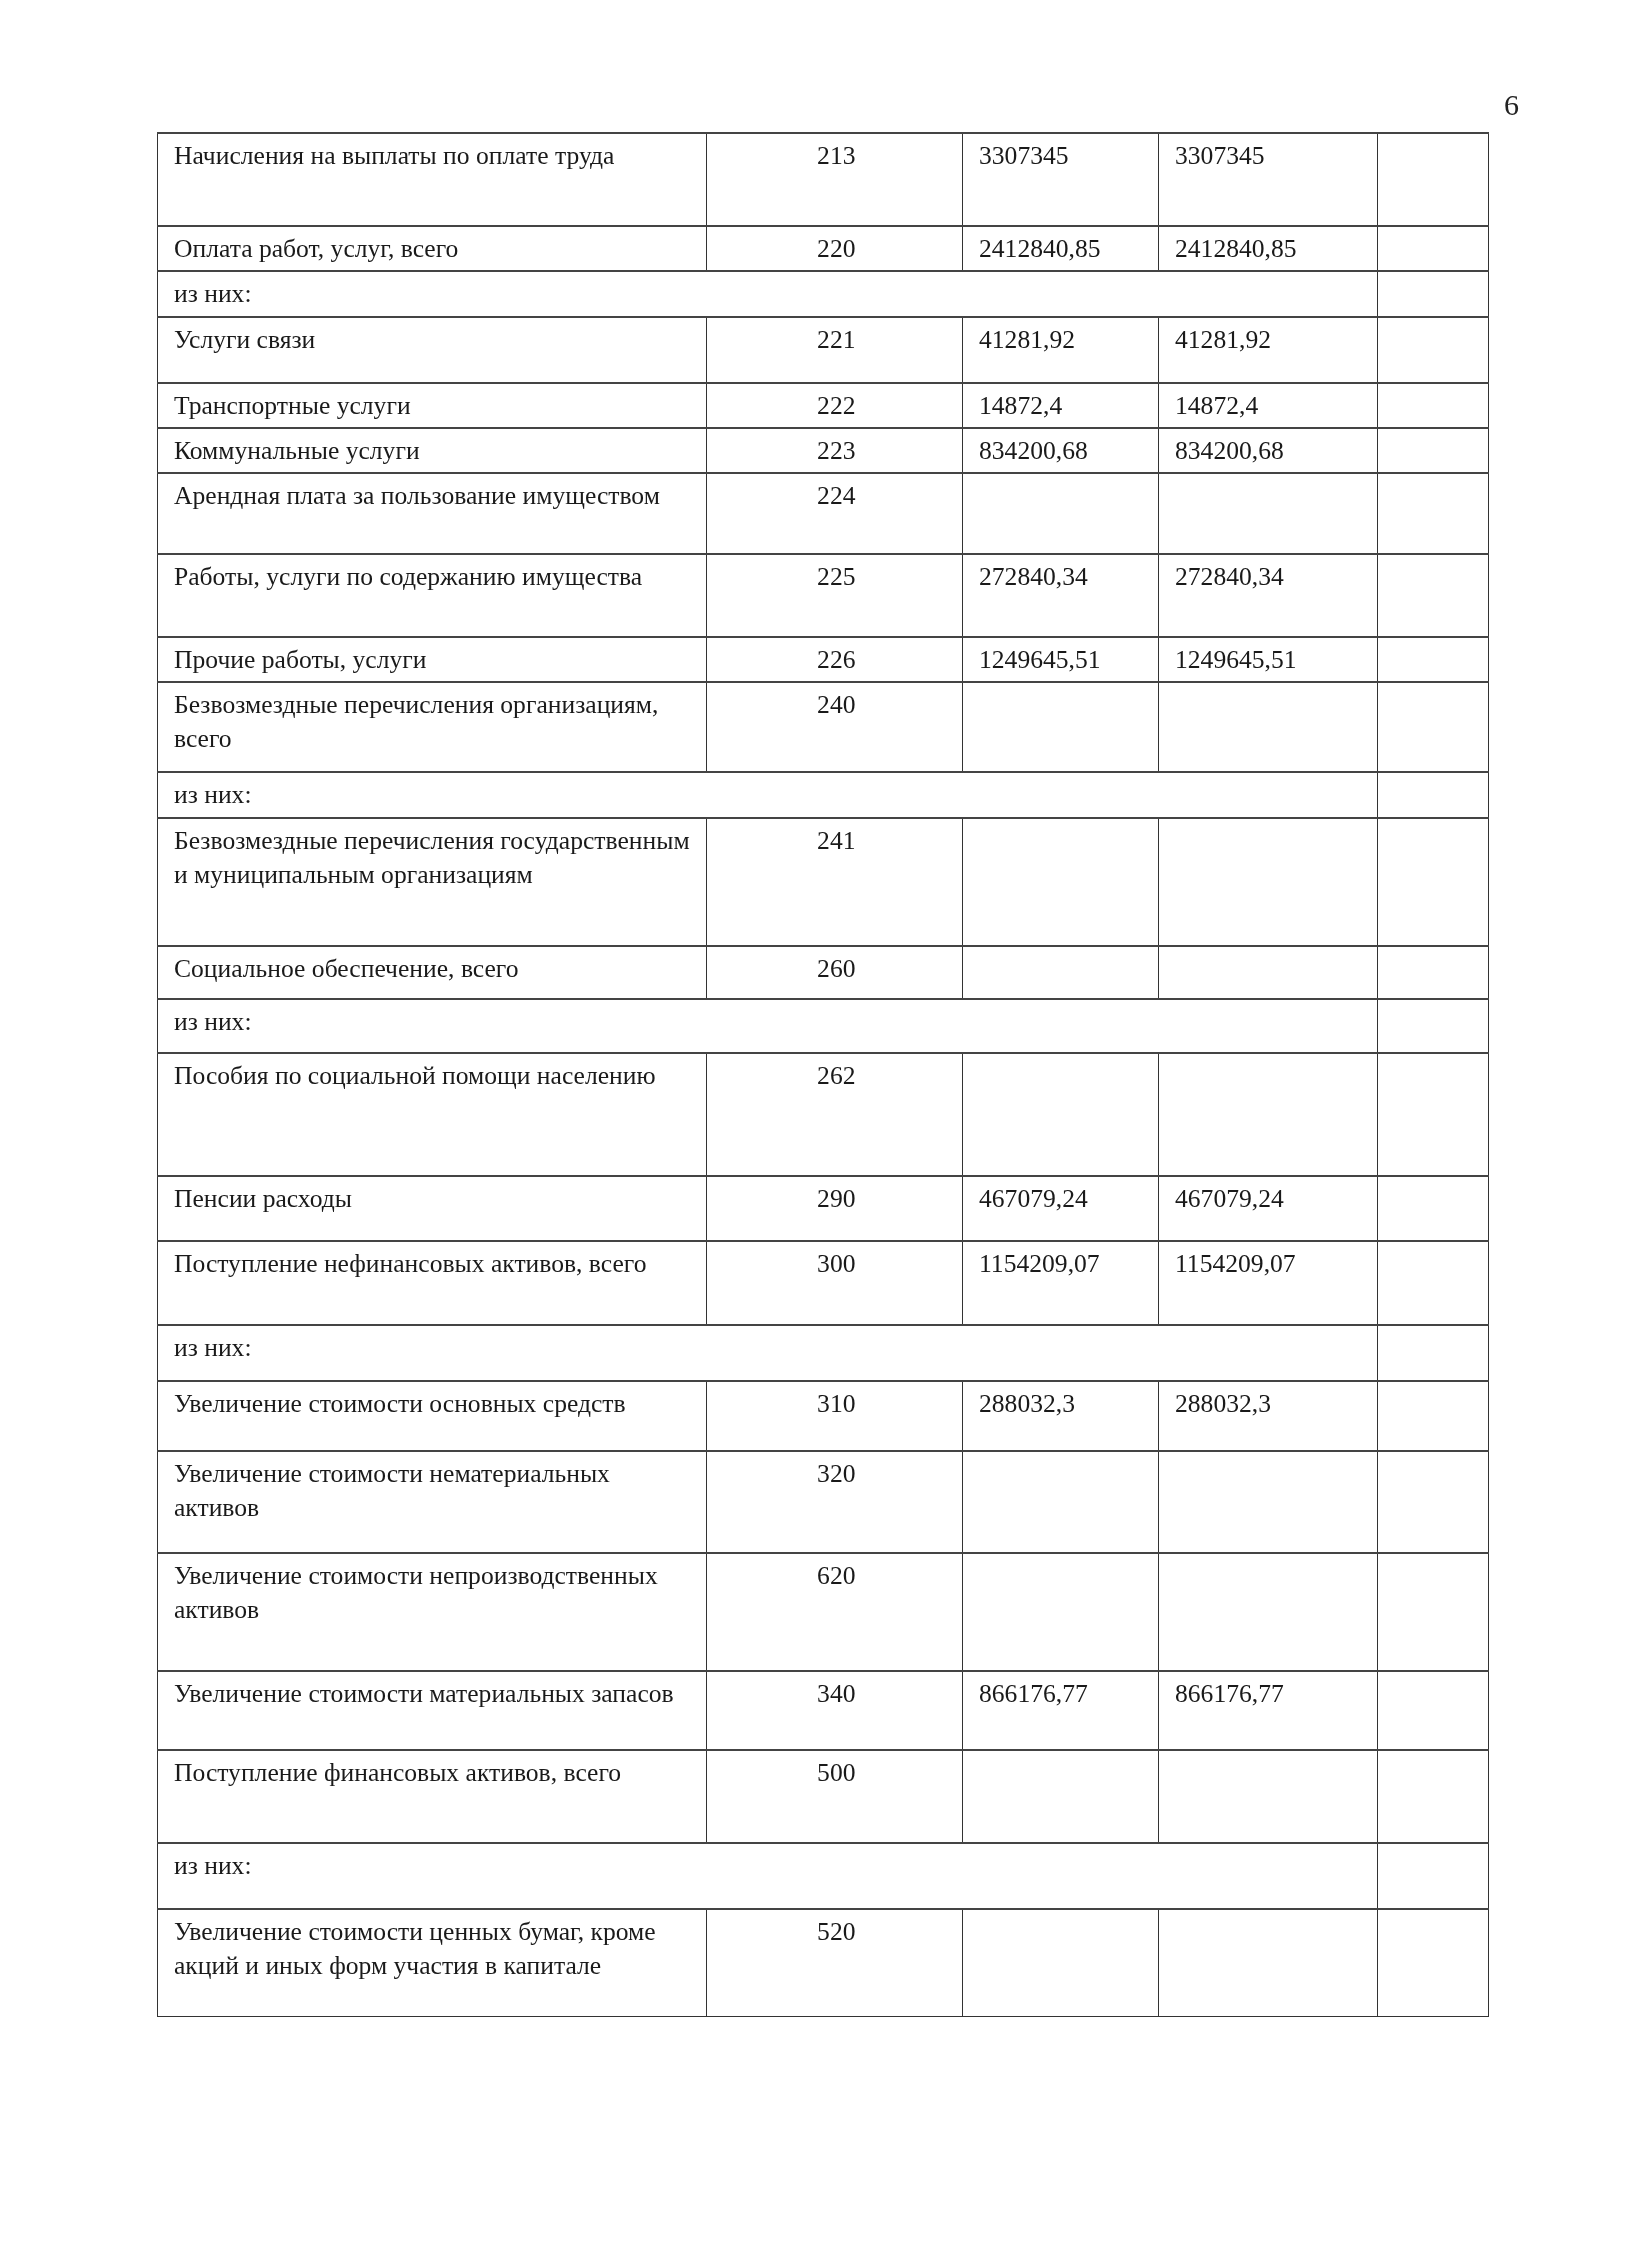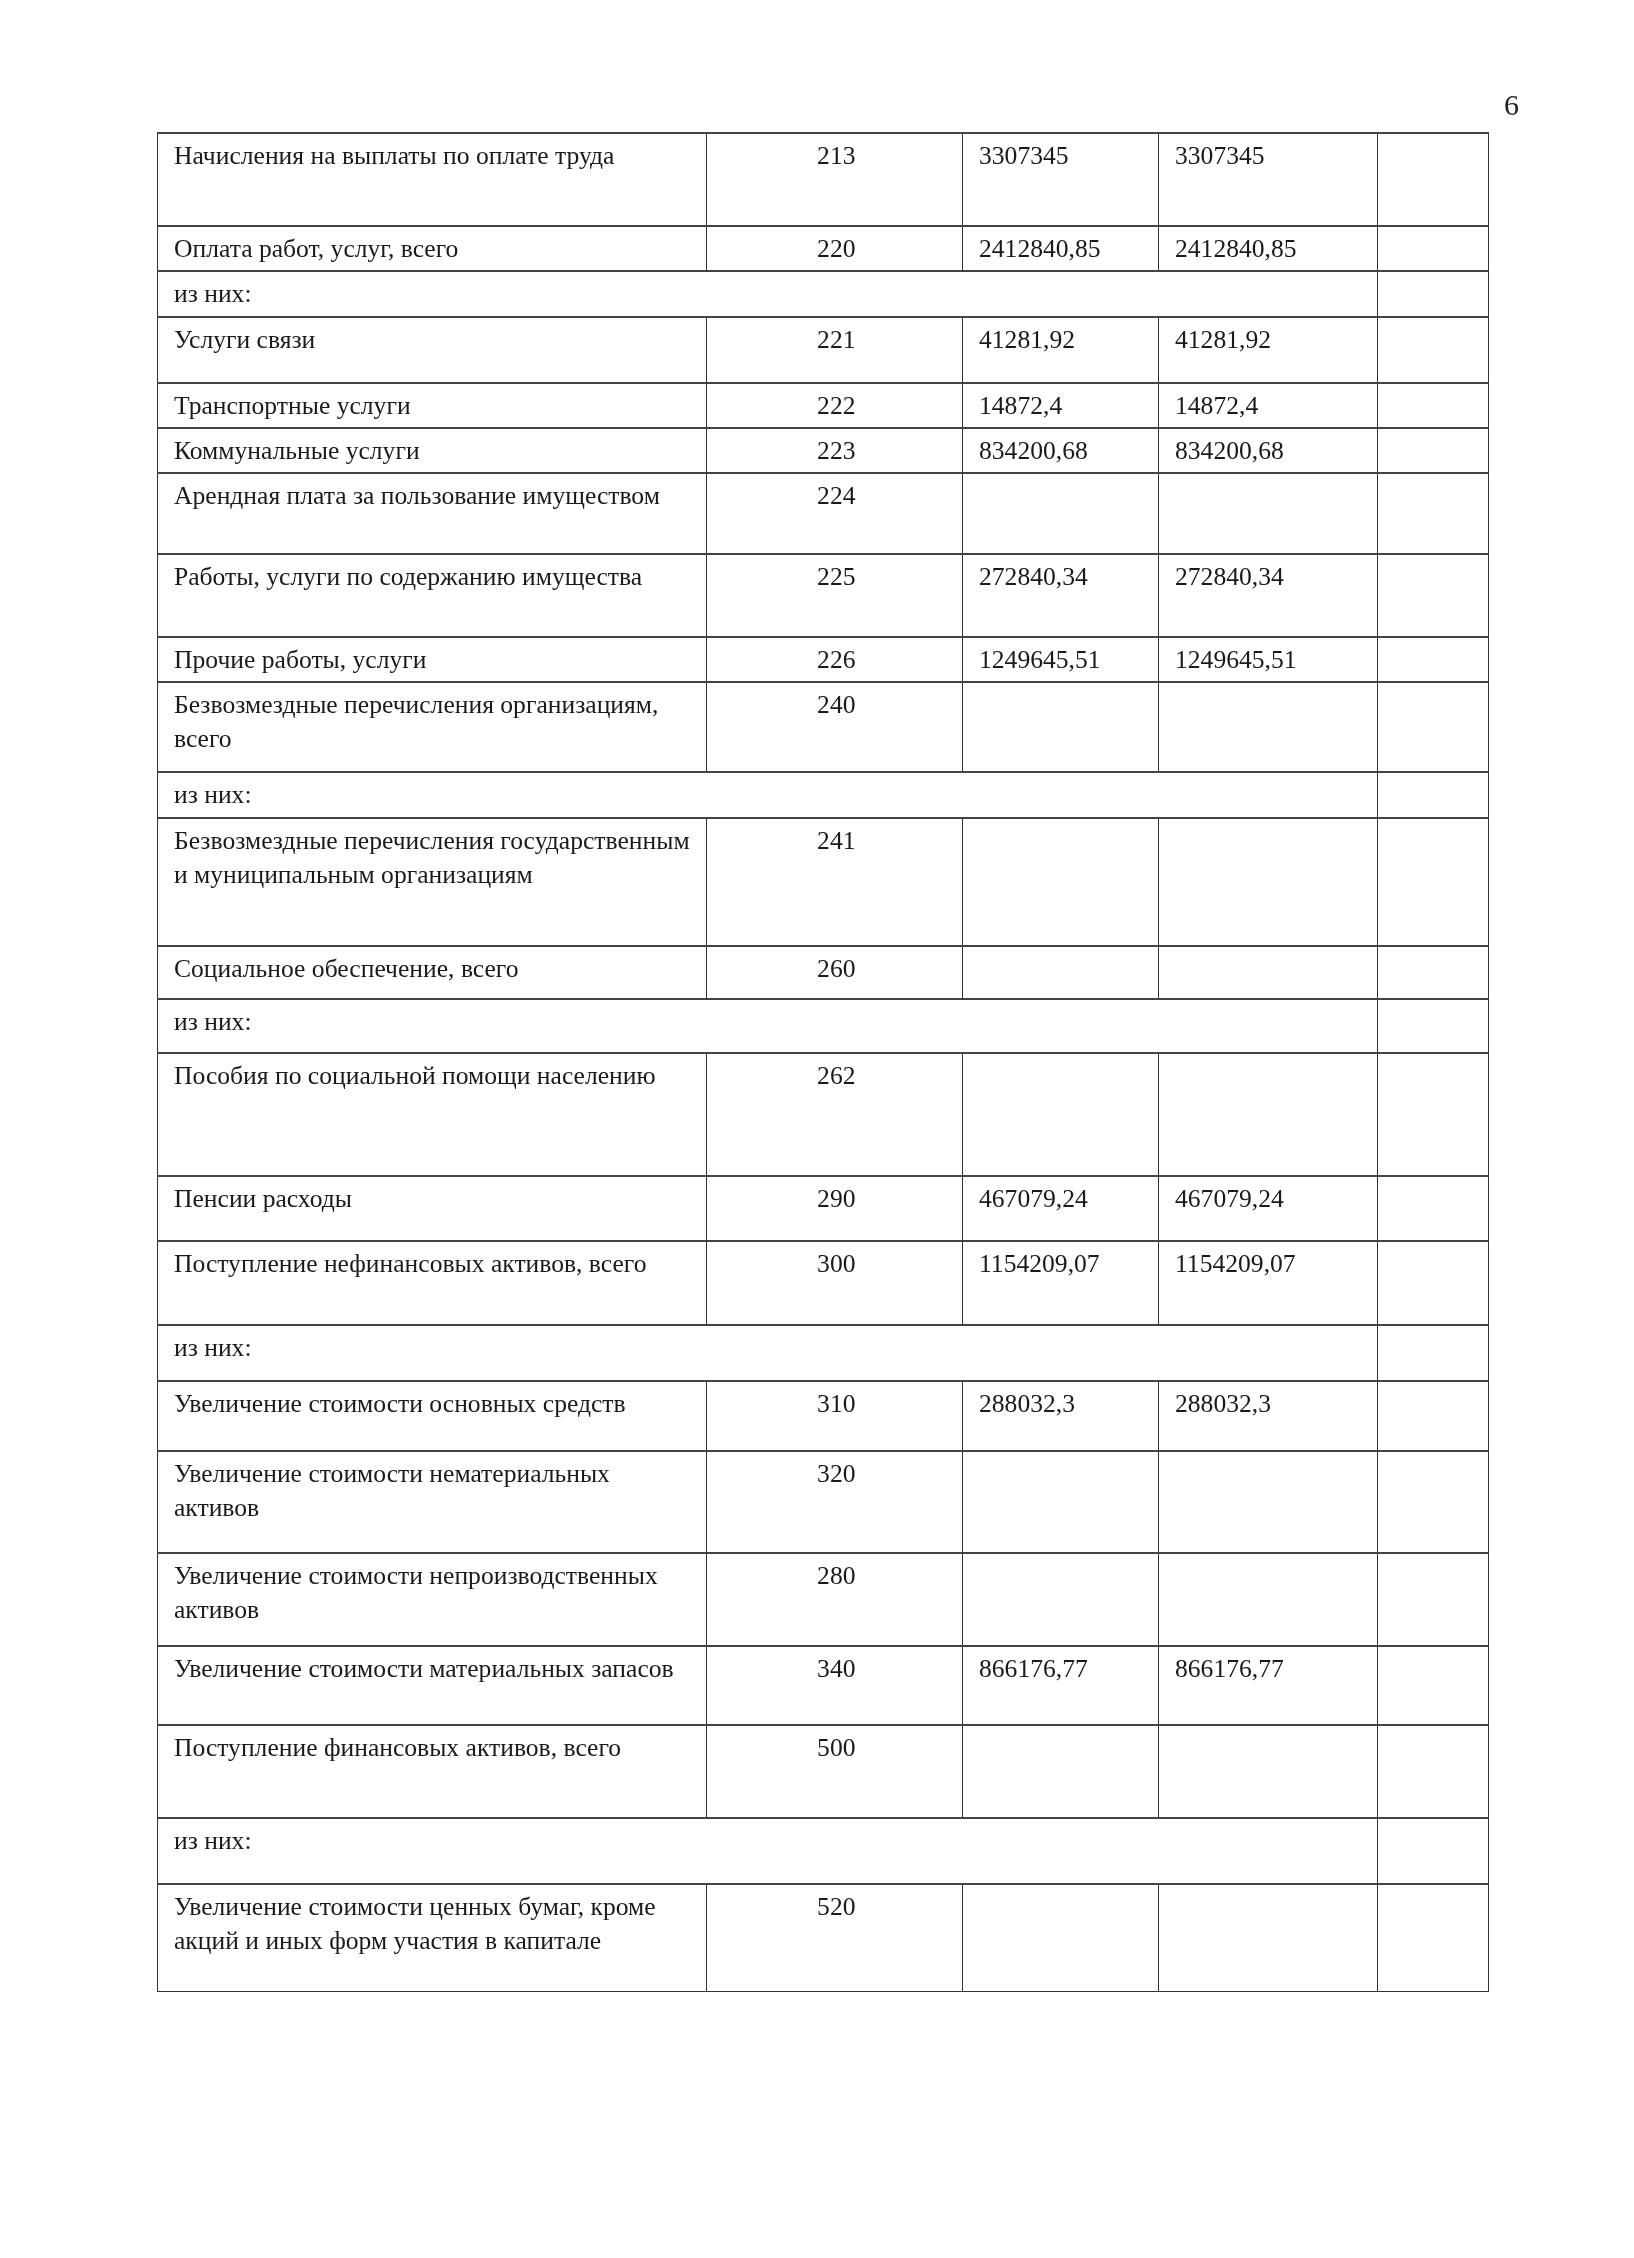--- a/index.html
+++ b/index.html
@@ -162,23 +162,23 @@
         <td class="val">288032,3</td>
         <td></td>
       </tr>
       <tr style="height: 102px;">
         <td>Увеличение стоимости нематериальных активов</td>
         <td class="code">320</td>
         <td class="val"></td>
         <td class="val"></td>
         <td></td>
       </tr>
-      <tr style="height: 93px;">
+      <tr style="height: 118px;">
         <td>Увеличение стоимости непроизводственных активов</td>
-        <td class="code">280</td>
+        <td class="code">620</td>
         <td class="val"></td>
         <td class="val"></td>
         <td></td>
       </tr>
       <tr style="height: 79px;">
         <td>Увеличение стоимости материальных запасов</td>
         <td class="code">340</td>
         <td class="val">866176,77</td>
         <td class="val">866176,77</td>
         <td></td>

